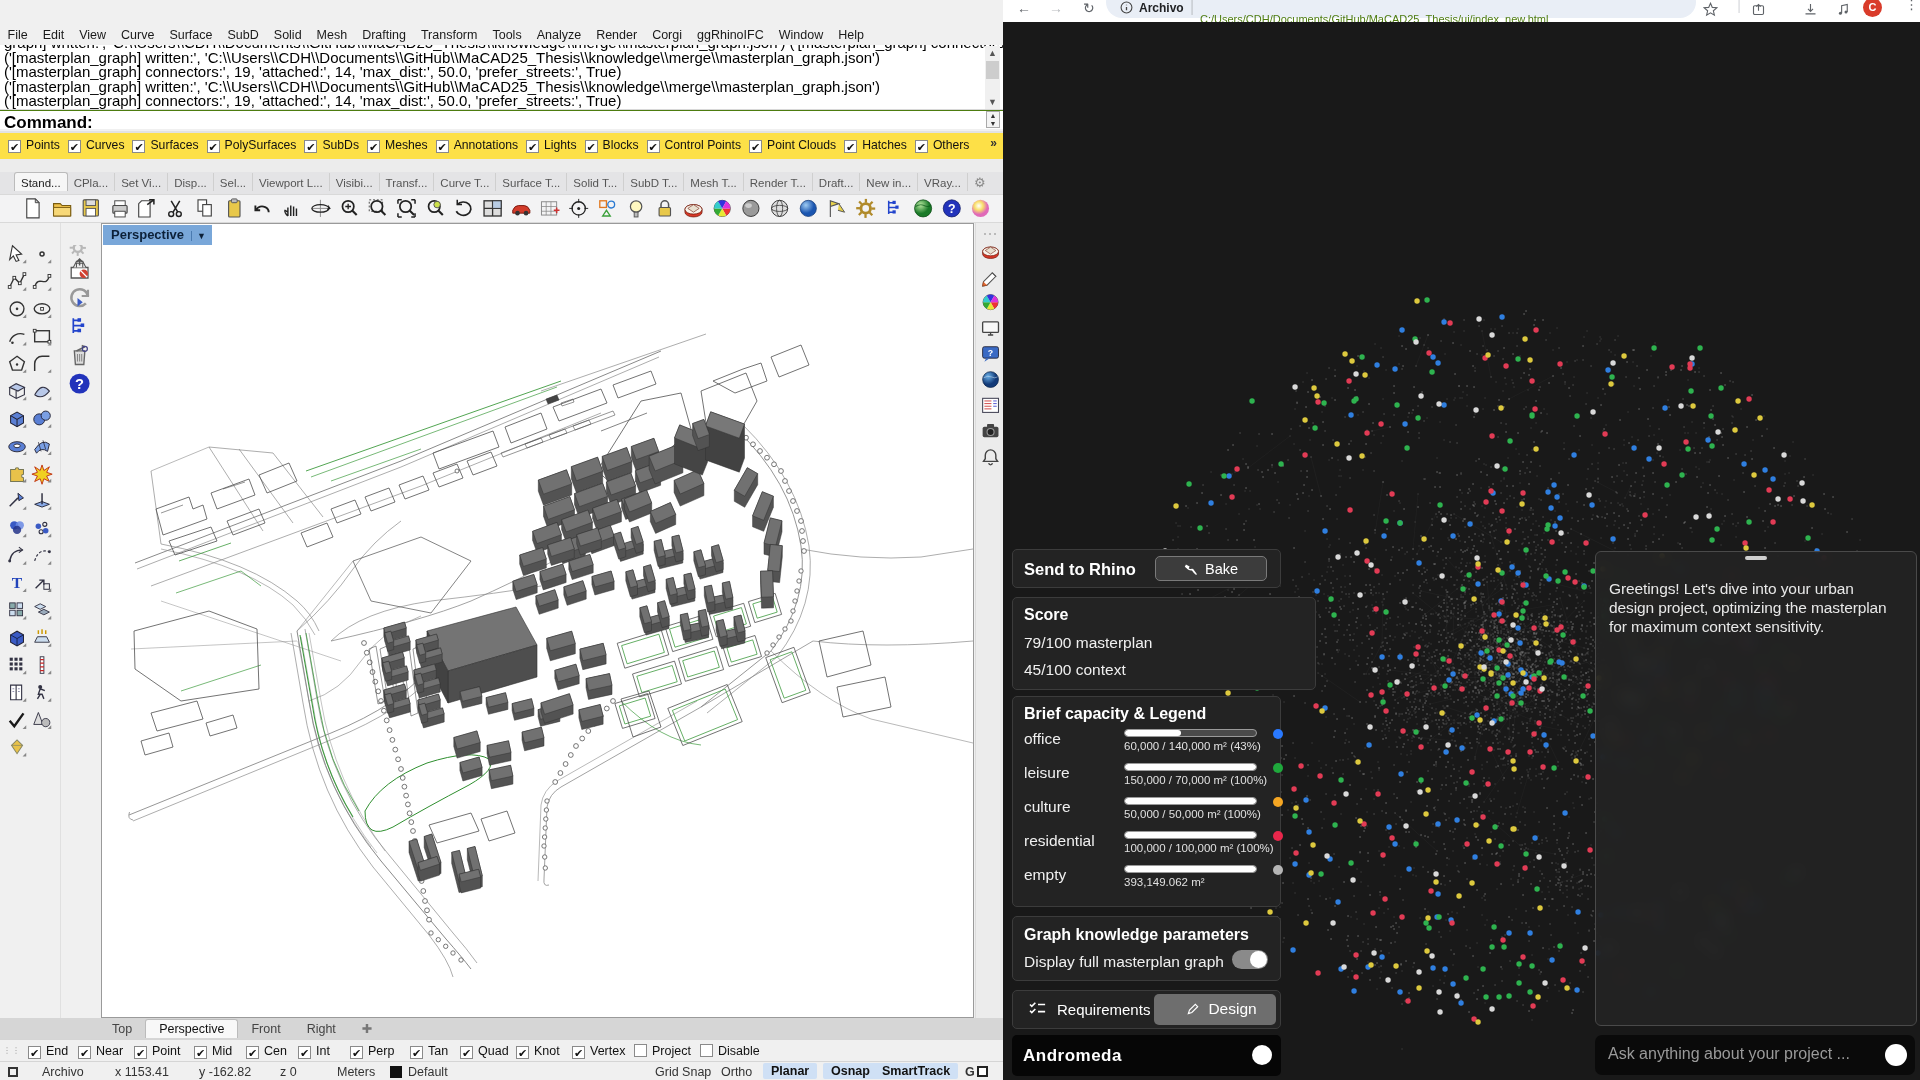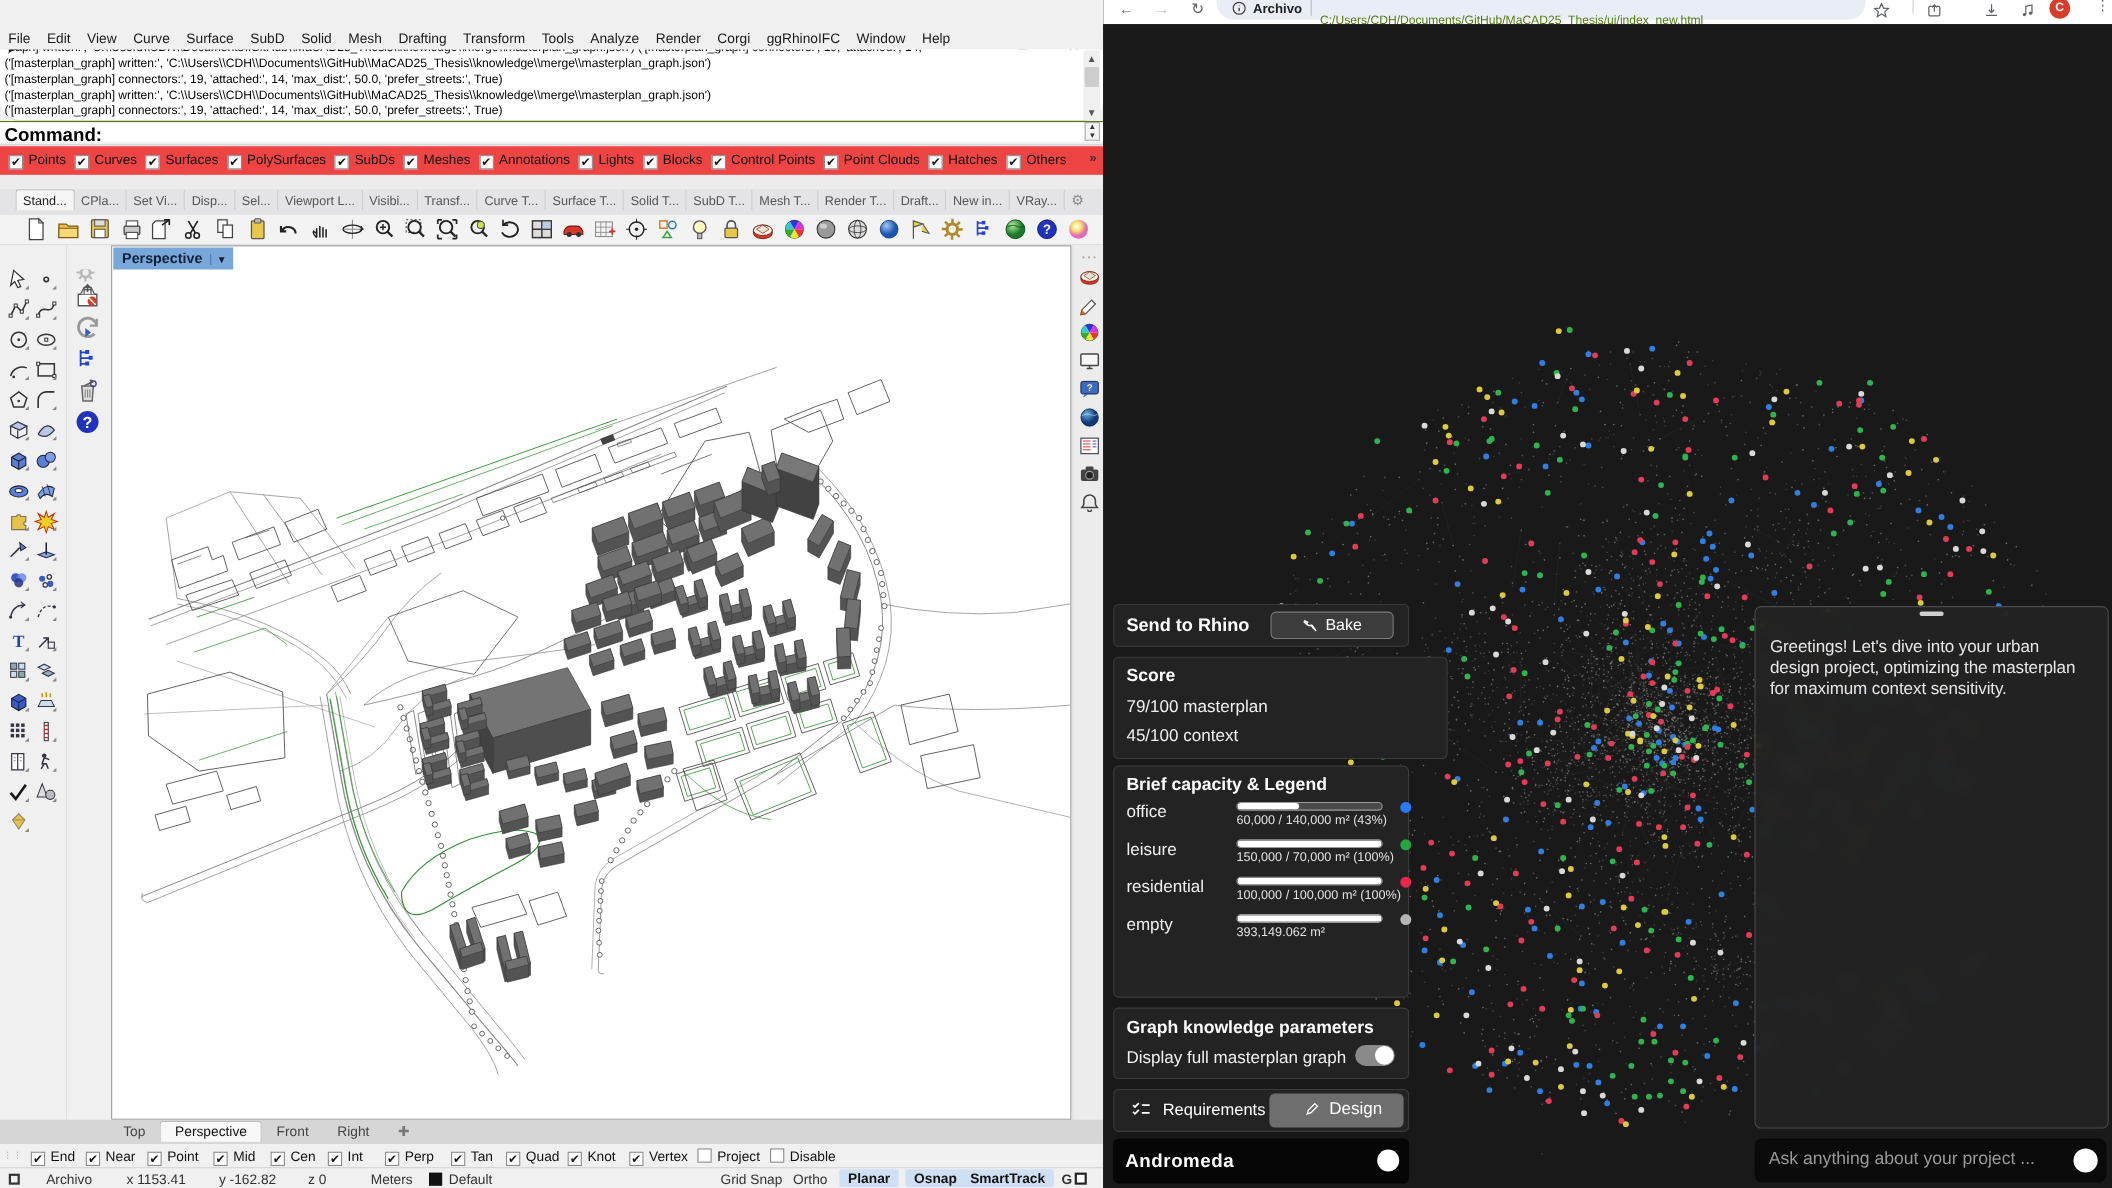--- a/index.html
+++ b/index.html
@@ -11,29 +11,29 @@
   color:#444; font-size:13px;margin-top:36px; }
 #titlebar .ttl { position:absolute; left:29px; top:5px; }
 #rhicon { position:absolute; left:8px; top:4px; width:17px; height:17px; background:#111; border-radius:2px; }
 #rhicon svg { position:absolute; left:0; top:0; }
 .winbtn { position:absolute; top:0; width:40px; height:26px; color:#555; font-size:13px;
   text-align:center; line-height:26px; }
 #menubar { position:absolute; left:0; top:26px; width:100%; height:19px; background:#f0f0f0;
   font-size:12.5px; color:#1a1a1a; white-space:nowrap; }
 .mi { display:inline-block; margin:2px 7.5px 0 7.5px; }
 #cmdhist { position:absolute; left:0; top:45px; width:100%; height:65px; background:#fff;
-  border-bottom:1px solid #d8d8d8; font-size:11px; color:#000; overflow:hidden;border-radius:18px; }
+  border-bottom:1px solid #d8d8d8; font-size:15px; color:#000; overflow:hidden; }
 #cmdhist .cl { height:14.5px; line-height:14.5px; white-space:nowrap; padding-left:4px; }
 #cmdscroll { position:absolute; right:3px; top:46px; width:15px; height:63px; background:#f0f0f0; }
 #cmdscroll .ar { position:absolute; left:0; width:15px; height:14px; color:#555; font-size:9px; text-align:center; line-height:14px; }
 #cmdscroll .th { position:absolute; left:1px; top:15px; width:13px; height:18px; background:#cdcdcd; }
 #cmdrow { position:absolute; left:0; top:110px; width:100%; height:19px; background:#fff;
   border-top:1px solid #4d7c0f; font-size:17px; font-weight:bold; color:#000; padding:2px 0 16px 4px; }
 #spin { position:absolute; right:3px; top:111px; width:14px; height:17px; border:1px solid #aaa; background:#f4f4f4; font-size:7px; color:#333; line-height:8px; text-align:center; }
-#filterrow { position:absolute; left:0; top:131px; width:100%; height:28px; background:#ef4444;
+#filterrow { position:absolute; left:0; top:131px; width:100%; height:28px; background:#fde047;
   border-top:2px solid #e2e2e2; font-size:12.2px; color:#111; white-space:nowrap; padding-top:5px; }
 .ck { margin-left:8px; }
 .ck2 { position:absolute; top:4px; }
 .cb { display:inline-block; width:13px; height:13px; background:#fff; border:1px solid #8a8a8a;
   font-size:11px; line-height:12px; text-align:center; color:#111; margin-right:5px;
   vertical-align:-2px; }
 .cb.un { background:#fff; }
 #chev { position:absolute; right:6px; top:136px; color:#333; font-size:12px; font-weight:bold; }
 #gap1 { position:absolute; left:0; top:159px; width:100%; height:13px; background:#ececec; }
 #tabstrip { position:absolute; left:0; top:172px; width:100%; height:22px; background:#e4e4e6;
@@ -1138,20 +1138,30 @@
       <div class="caplab">leisure</div>
       <div class="capmid">
         <div class="track">
                 <div class="fill" style="width:100%"></div>
               </div>
         <div class="capt">150,000 / 70,000 m² (100%)</div>
       </div>
       <div class="dot" style="background:#1fa83c"></div>
     </div>
           <div class="caprow">
+      <div class="caplab">culture</div>
+      <div class="capmid">
+        <div class="track">
+                <div class="fill" style="width:100%"></div>
+              </div>
+        <div class="capt">50,000 / 50,000 m² (100%)</div>
+      </div>
+      <div class="dot" style="background:#f5a623"></div>
+    </div>
+          <div class="caprow">
       <div class="caplab">residential</div>
       <div class="capmid">
         <div class="track">
                 <div class="fill" style="width:100%"></div>
               </div>
         <div class="capt">100,000 / 100,000 m² (100%)</div>
       </div>
       <div class="dot" style="background:#e8274b"></div>
     </div>
           <div class="caprow">

